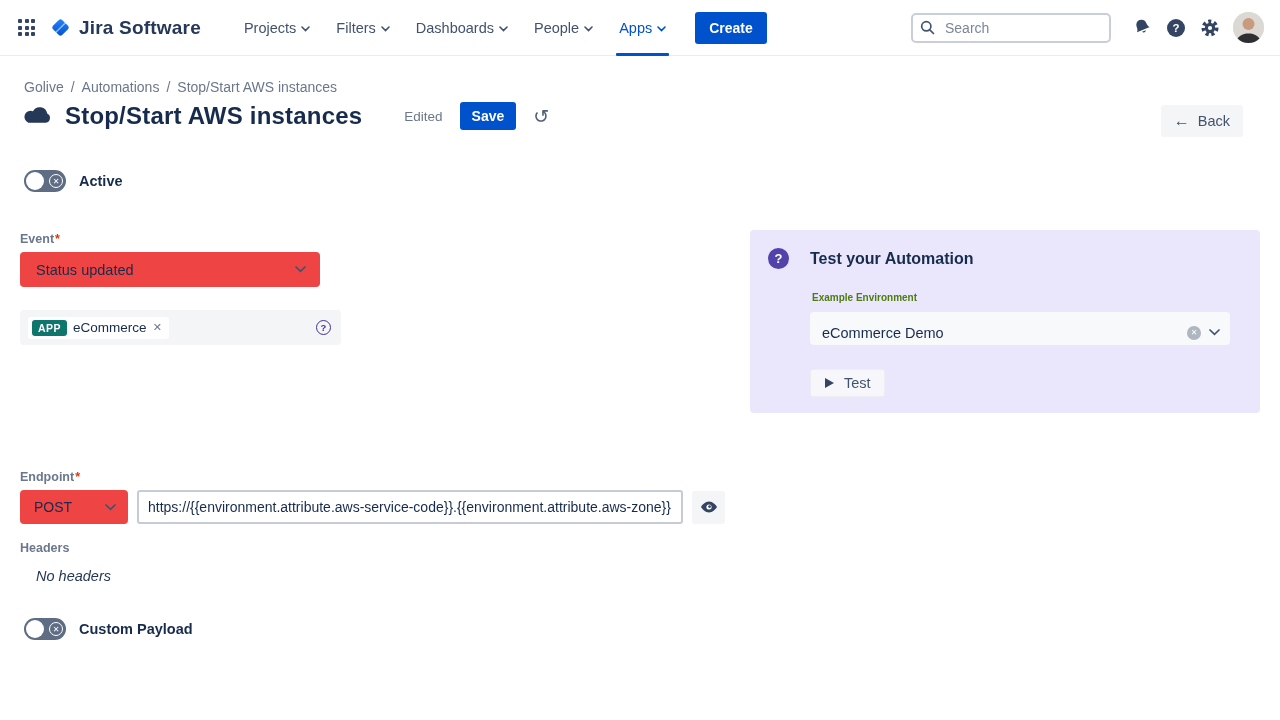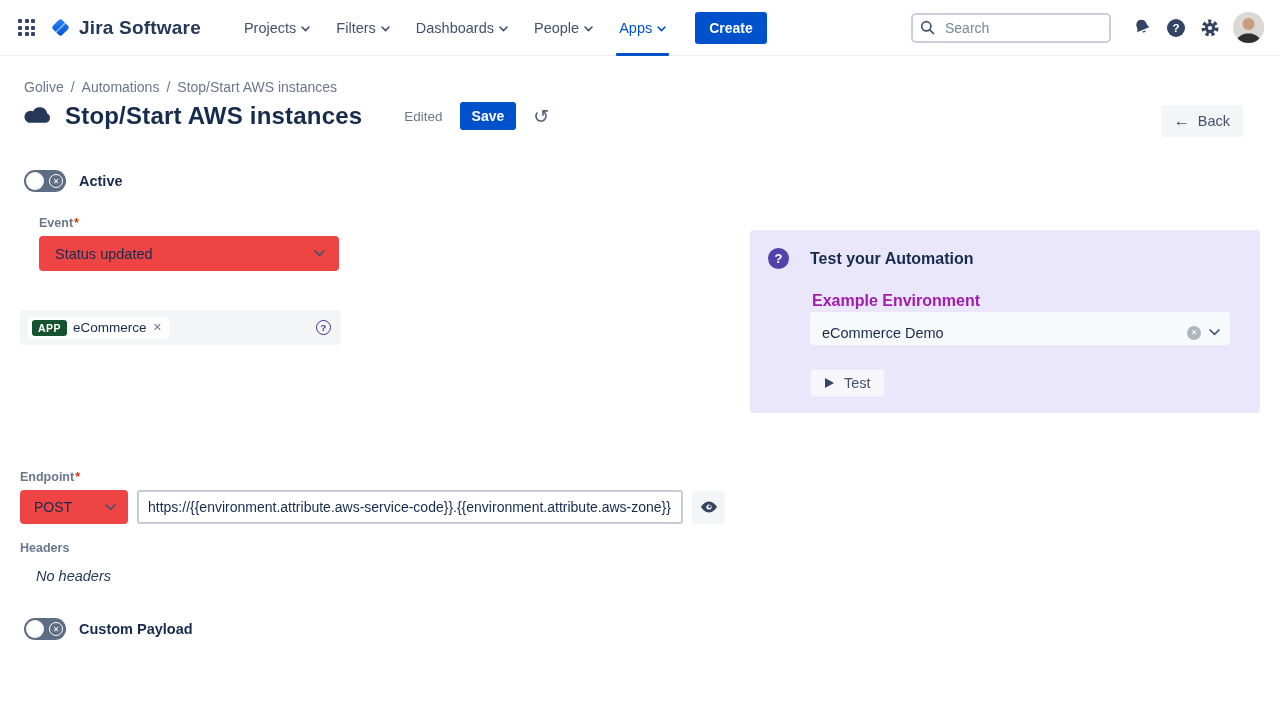--- a/index.html
+++ b/index.html
@@ -70,36 +70,36 @@
   .req { color:#DE350B; margin-left:1px; }
   .select { display:flex; align-items:center; justify-content:space-between; background:#ef4444;
     border-radius:4px; height:35px; padding:0 14px 0 16px; font-size:14.5px; color:#172B4D;
     cursor:pointer; margin-top:6px; }
   .event-select { width:300px; }
 
   .env-field { position:relative; width:321px; height:35px; background:#F4F5F7; border-radius:4px;
     margin-top:7px; display:flex; align-items:center; padding:0 8px; cursor:text; }
   .chip { display:flex; align-items:center; gap:6px; background:#fff; border-radius:3px;
     padding:3px 7px 3px 4px; }
-  .chip-badge { background:#14532d; color:#fff; font-size:10.5px; font-weight:700;
+  .chip-badge { background:#0f766e; color:#fff; font-size:10.5px; font-weight:700;
     letter-spacing:.5px; padding:2px 6px; border-radius:3px; }
   .chip-text { font-size:13.5px; color:#172B4D; }
   .chip-x { font-size:11px; color:#6B778C; cursor:pointer; }
   .help-badge { position:absolute; right:10px; top:10px; width:15px; height:15px;
     border:1.6px solid #403294; border-radius:50%; display:flex; align-items:center;
     justify-content:center; font-size:9.5px; font-weight:700; color:#403294; cursor:pointer; }
 
   
   .test-panel { position:absolute; left:750px; top:230px; width:510px; height:183px;
     background:#EAE6FC; border-radius:4px; }
   .q-circle { position:absolute; left:18px; top:18px; width:21px; height:21px; background:#5243AA;
     border-radius:50%; display:flex; align-items:center; justify-content:center; color:#fff;
     font-size:13px; font-weight:700; }
   .tp-title { position:absolute; left:60px; top:20px; font-size:16px; font-weight:700; color:#172B4D; }
-  .tp-env-label { position:absolute; left:62px; top:62px; font-size:16px; font-weight:600; color:#a21caf; }
+  .tp-env-label { position:absolute; left:62px; top:62px; font-size:10px; font-weight:600; color:#4d7c0f; }
   .tp-select { position:absolute; left:60px; top:82px; width:420px; height:33px; background:#F8F9FB;
     border-radius:4px; display:flex; align-items:center; padding:8px 10px 0 12px; font-size:14.5px;
     color:#172B4D; cursor:pointer; }
   .tp-select .grow { flex:1; }
   .clear-badge { width:14px; height:14px; background:#AEB6C0; border-radius:50%; color:#fff;
     font-size:8px; font-weight:700; display:flex; align-items:center; justify-content:center;
     margin-right:8px; cursor:pointer; }
   .test-btn { position:absolute; left:60px; top:139px; height:28px; display:flex; align-items:center;
     gap:9px; padding:0 13px; background:#F7F7FB; border:1px solid rgba(9,30,66,.04);
     border-radius:3px; font-size:14.5px; color:#42526E; cursor:pointer; }
@@ -239,21 +239,21 @@
   </button>
 
   <div class="toggle-row" style="top:170px;">
     <div class="toggle">
       <span class="knob"></span>
       <span class="toggle-x">✕</span>
     </div>
     <span class="toggle-label">Active</span>
   </div>
 
-  <div class="group" style="top:216px;margin-left:19px;">
+  <div class="group" style="top:232px;">
     <div class="field-label">
       <span>Event</span><span class="req">*</span>
     </div>
     <div class="select event-select">
       <span>Status updated</span>
       <svg width="11" height="7" viewBox="0 0 11 7">
           <polyline points="1,1 5.5,5.3 10,1" fill="none" stroke="#42526E" stroke-width="1.7" stroke-linecap="round"></polyline>
         </svg>
     </div>
   </div>

